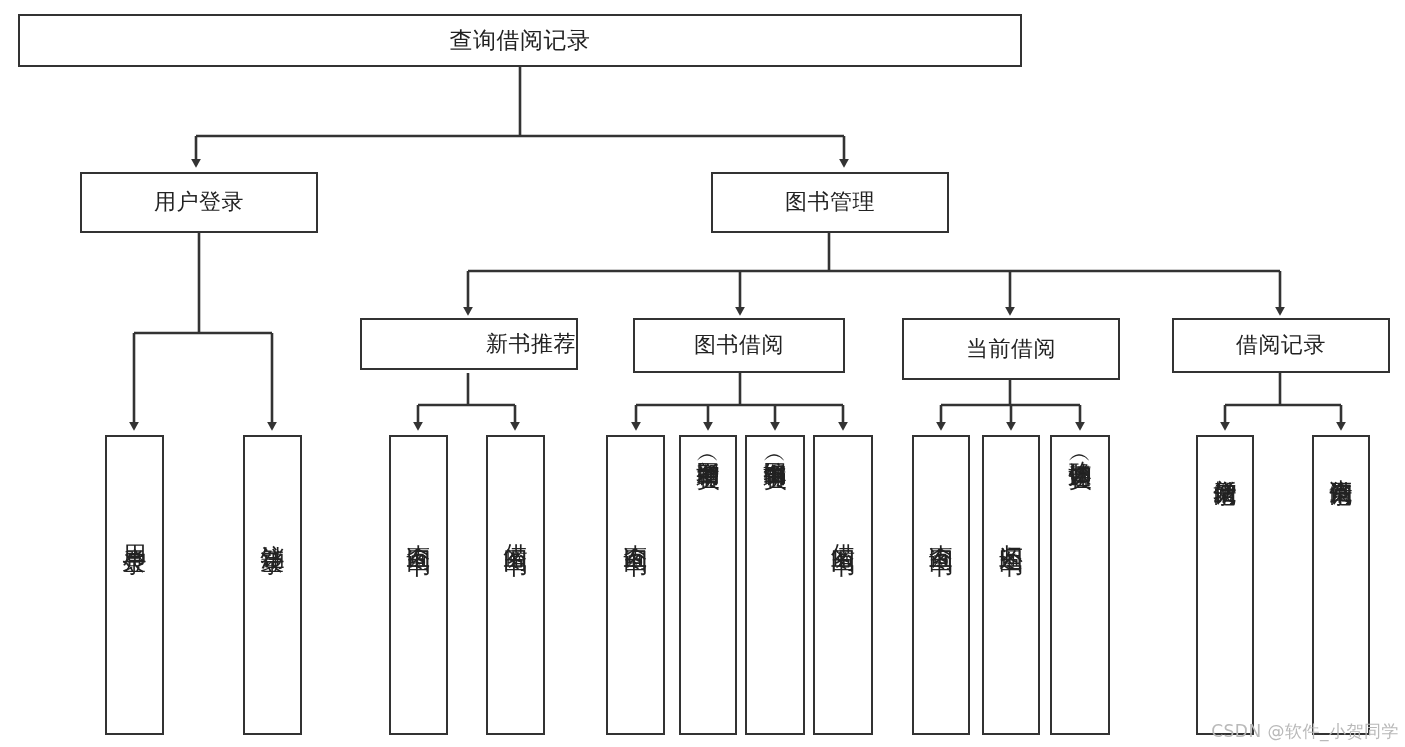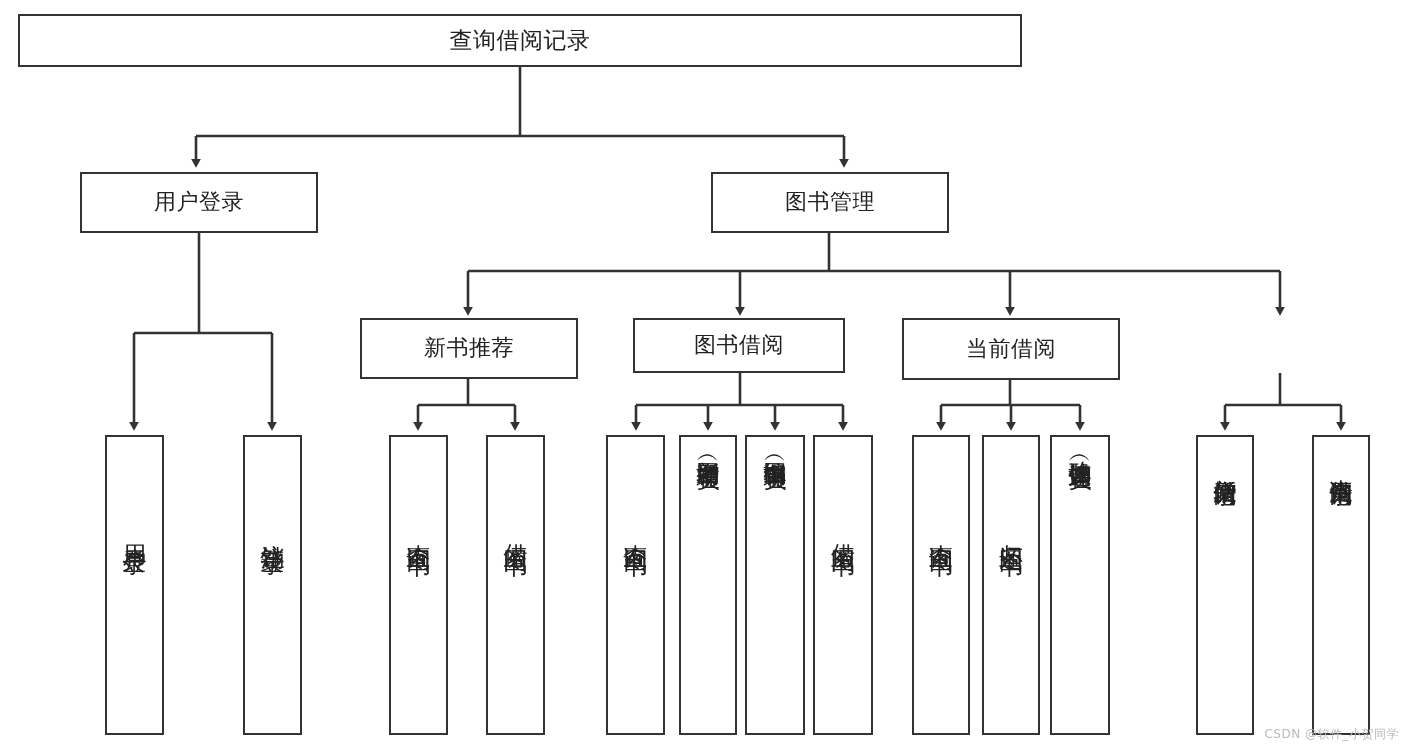--- a/index.html
+++ b/index.html
@@ -68,21 +68,21 @@
     height: auto;
   }
   .node.vert.tall .node-label {
     font-size: 23px;
     letter-spacing: 1px;
   }
   #watermark {
     position: absolute;
     right: 6px;
     bottom: 4px;
-    font-size: 12px;
+    font-size: 17px;
     color: #b9b9b9;
     letter-spacing: 0.5px;
     white-space: nowrap;
     font-family: "DejaVu Sans", "Liberation Sans", sans-serif;
   }
 </style>
 </head>
 <body>
 
 <div id="diagram-root">
@@ -141,29 +141,32 @@
     <span class="node-label">查询借阅记录</span>
   </div>
 
   <div class="node horiz" style="left:80px; top:172px; width:238px; height:61px;">
     <span class="node-label">用户登录</span>
   </div>
   <div class="node horiz" style="left:711px; top:172px; width:238px; height:61px;justify-content:center;">
     <span class="node-label">图书管理</span>
   </div>
 
-  <div class="node horiz" style="left:360px; top:318px; width:218px; height:61px;">
+  <div class="node horiz" style="left:360px; top:318px; width:218px; height:52px;justify-content:flex-end;">
     <span class="node-label">新书推荐</span>
   </div>
   <div class="node horiz" style="left:633px; top:318px; width:212px; height:55px;">
     <span class="node-label">图书借阅</span>
   </div>
   <div class="node horiz" style="left:902px; top:318px; width:218px; height:62px;">
     <span class="node-label">当前借阅</span>
   </div>
+  <div class="node horiz" style="left:1172px; top:318px; width:218px; height:55px;">
+    <span class="node-label">借阅记录</span>
+  </div>
 
   <div class="node vert" style="left:105px; top:435px; width:59px; height:300px; padding-top:88px;">
     <span class="node-label">用户登录</span>
   </div>
   <div class="node vert" style="left:243px; top:435px; width:59px; height:300px; padding-top:88px;">
     <span class="node-label">注销登录</span>
   </div>
 
   <div class="node vert" style="left:389px; top:435px; width:59px; height:300px; padding-top:88px;">
     <span class="node-label">查询图书</span>

